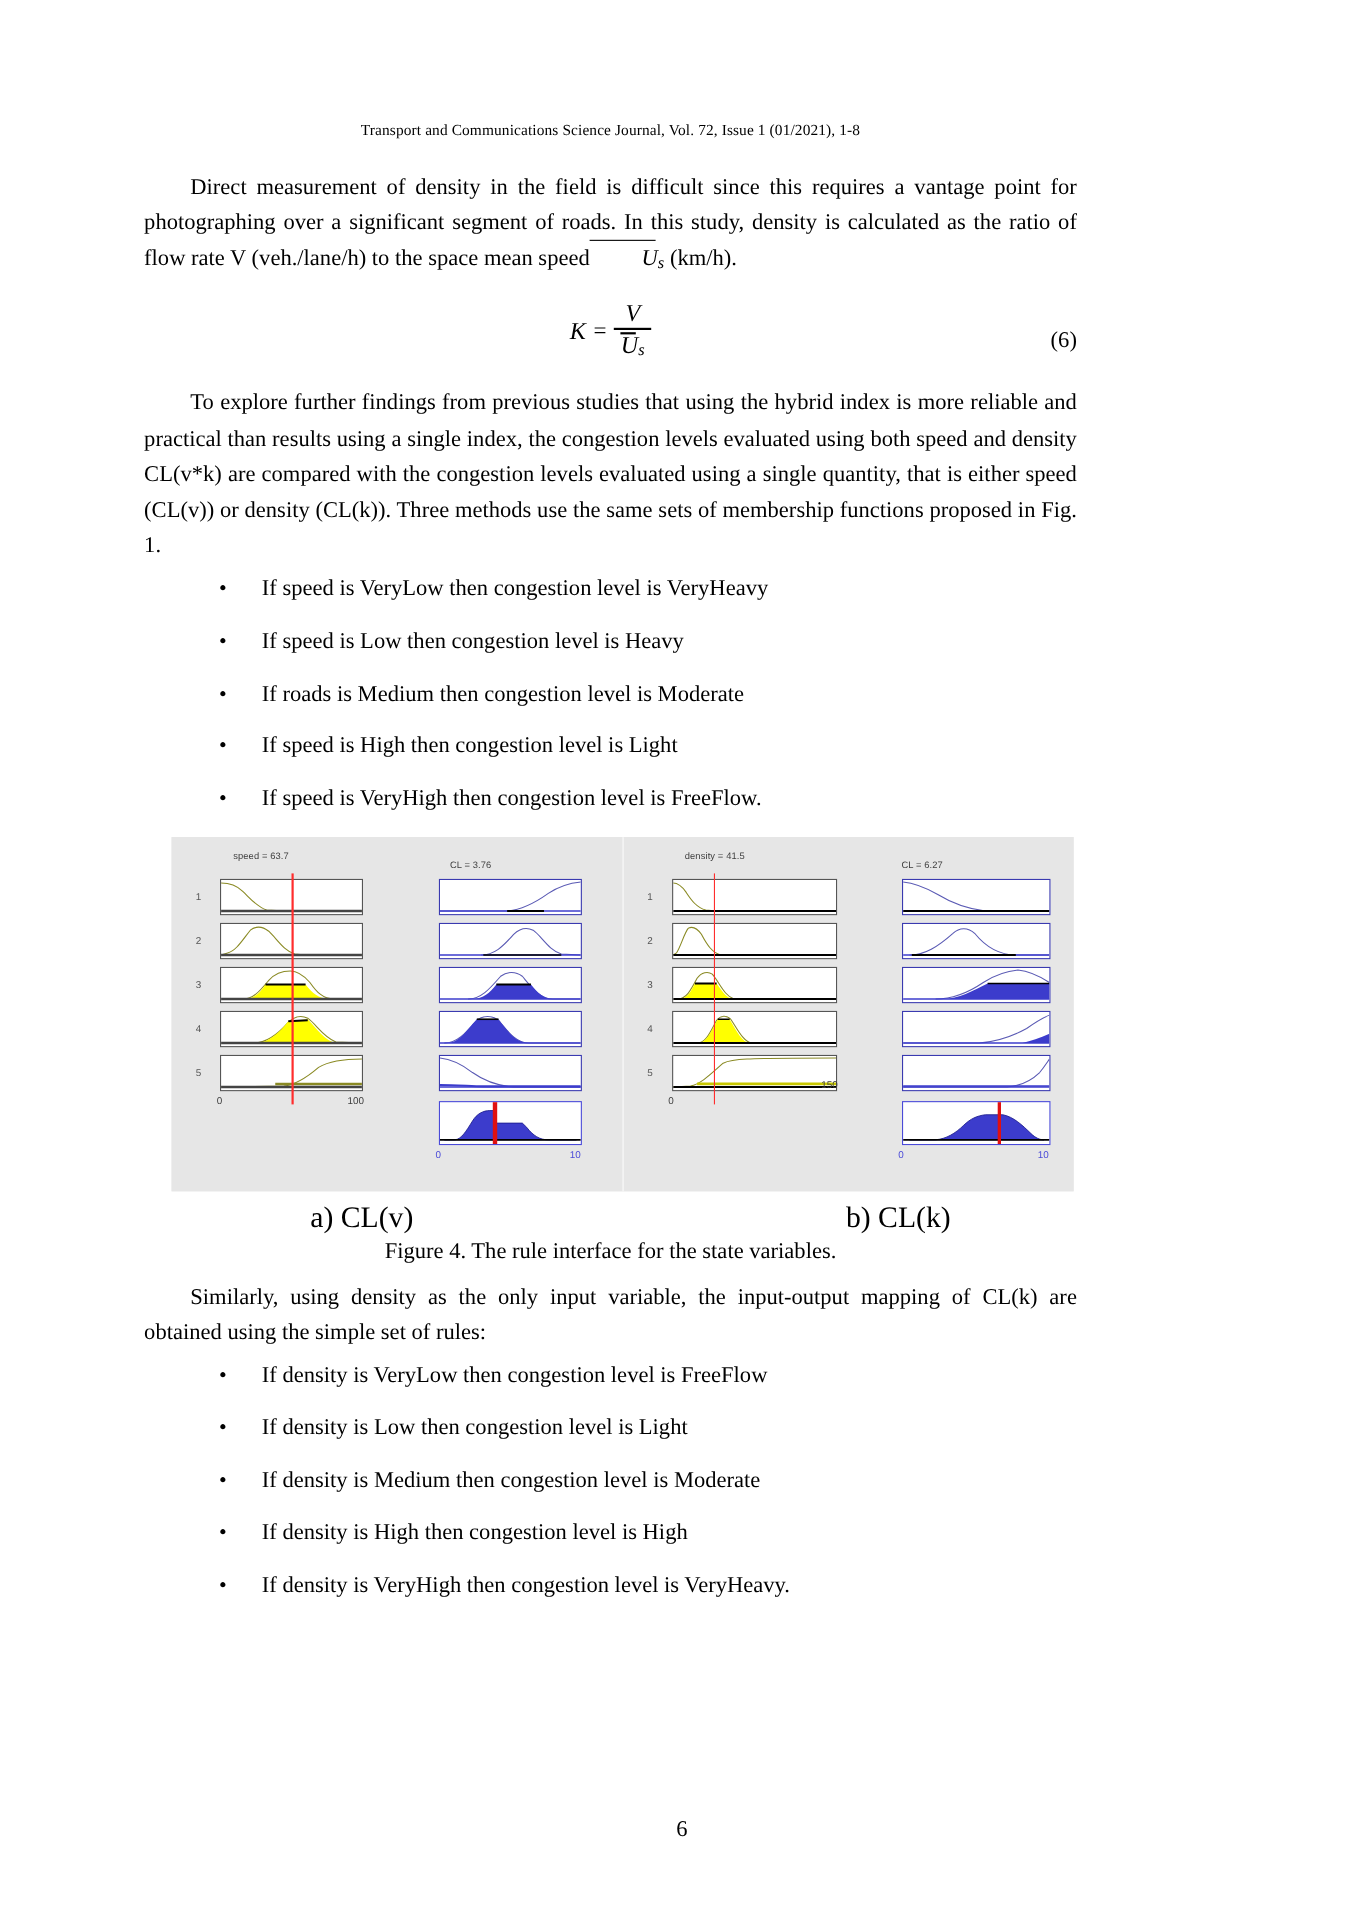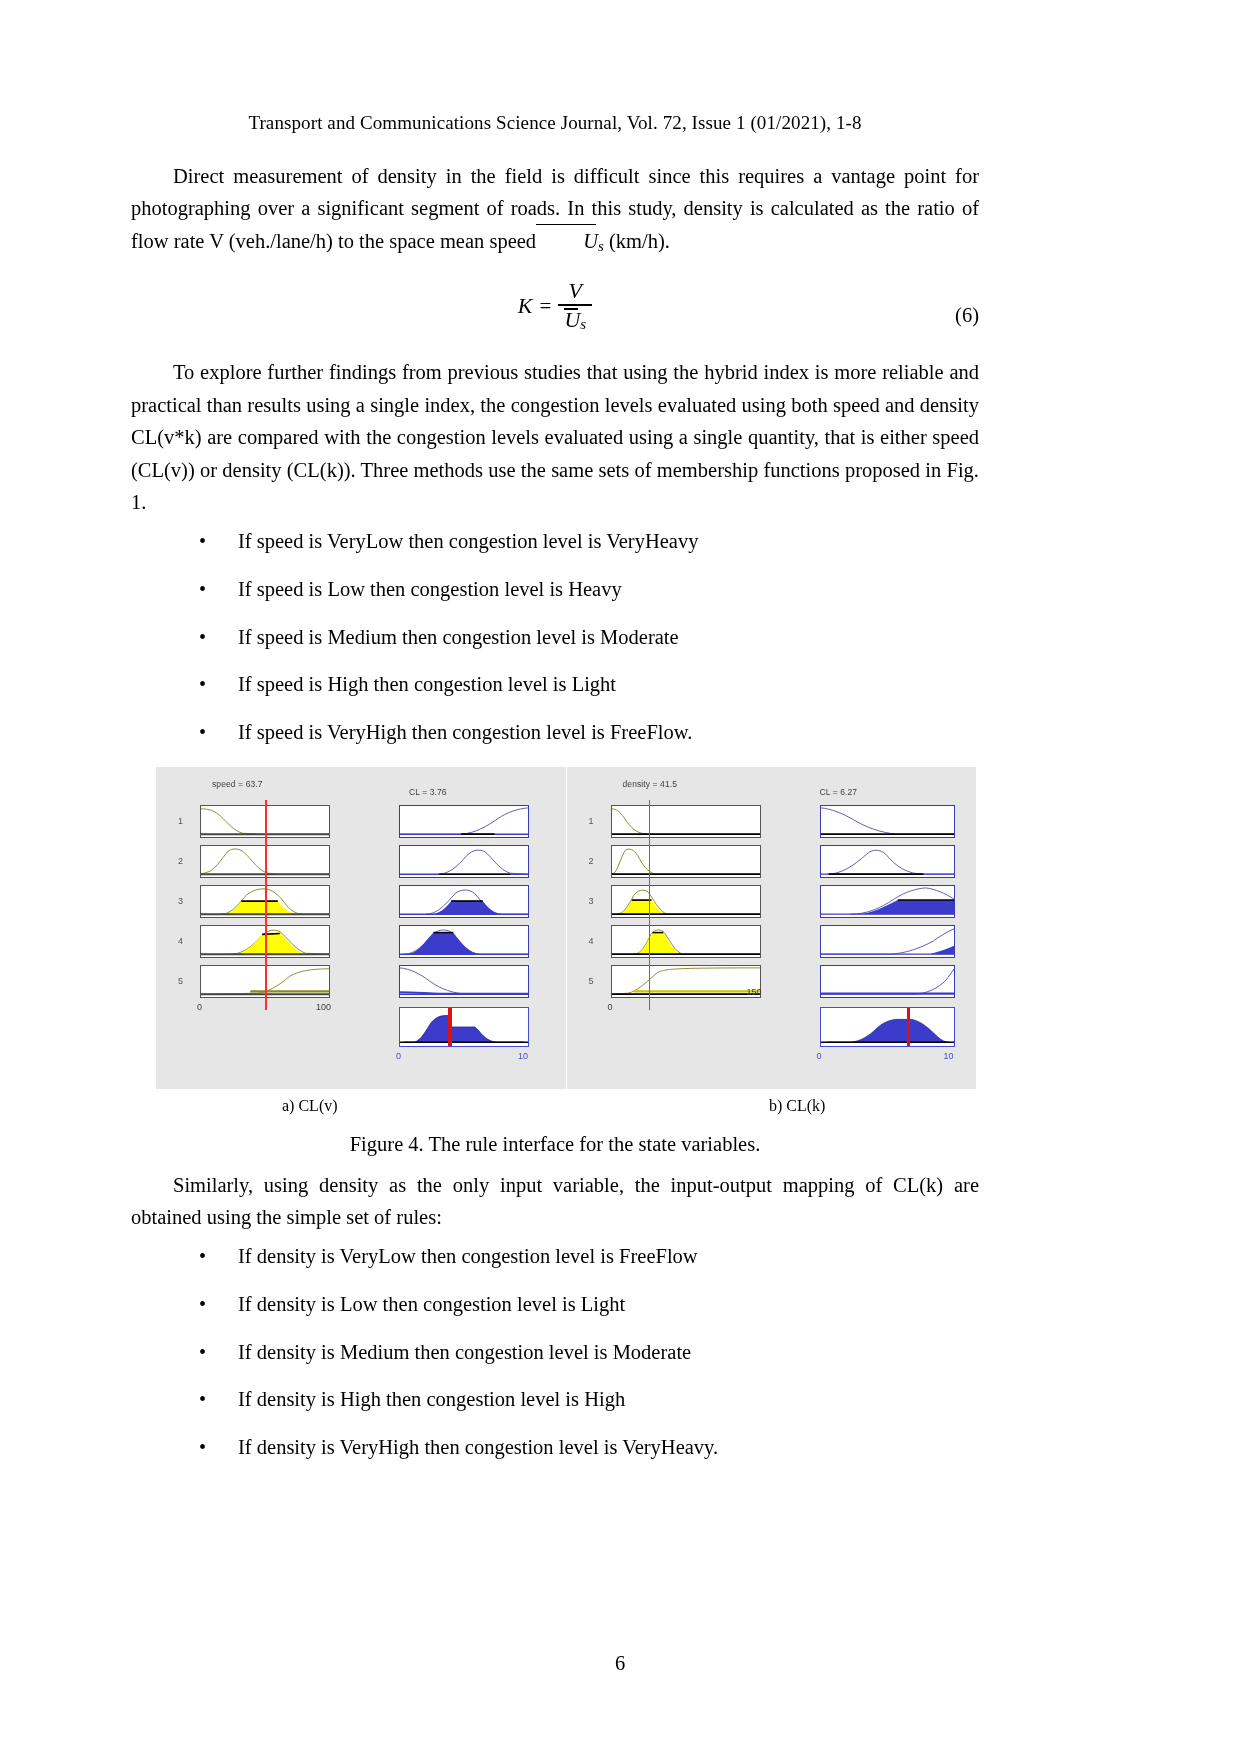--- a/index.html
+++ b/index.html
@@ -26,21 +26,21 @@
   }
   .content {
     position: absolute;
     left: 131px;
     top: 0;
     width: 848px;
   }
 
   .running-head {
     text-align: center;
-    font-size: 19px;
+    font-size: 14px;
     margin-top: 112px;
     letter-spacing: 0.1px;
   }
 
   p.body-text {
     font-size: 20.5px;
     line-height: 1.58;
     text-align: justify;
     margin: 0;
     text-indent: 42px;
@@ -199,21 +199,21 @@
 
   .fig-subcaps {
     position: relative;
     height: 30px;
     margin-top: 8px;
     width: 820px;
     margin-left: 25px;
   }
   .subcap {
     position: absolute;
-    font-size: 16px;
+    font-size: 27px;
     top: 0;
   }
   .subcap.a { left: 126px; }
   .subcap.b { left: 613px; }
 
   .fig-caption {
     text-align: center;
     font-size: 20.5px;
     margin-top: 6px;
   }
@@ -258,21 +258,21 @@
       <li>
         <span class="dot">•</span>
         <span>If speed is VeryLow then congestion level is VeryHeavy</span>
       </li>
       <li>
         <span class="dot">•</span>
         <span>If speed is Low then congestion level is Heavy</span>
       </li>
       <li>
         <span class="dot">•</span>
-        <span>If speed is Medium then congestion level is Moderate</span>
+        <span>If roads is Medium then congestion level is Moderate</span>
       </li>
       <li>
         <span class="dot">•</span>
         <span>If speed is High then congestion level is Light</span>
       </li>
       <li>
         <span class="dot">•</span>
         <span>If speed is VeryHigh then congestion level is FreeFlow.</span>
       </li>
     </ul>

